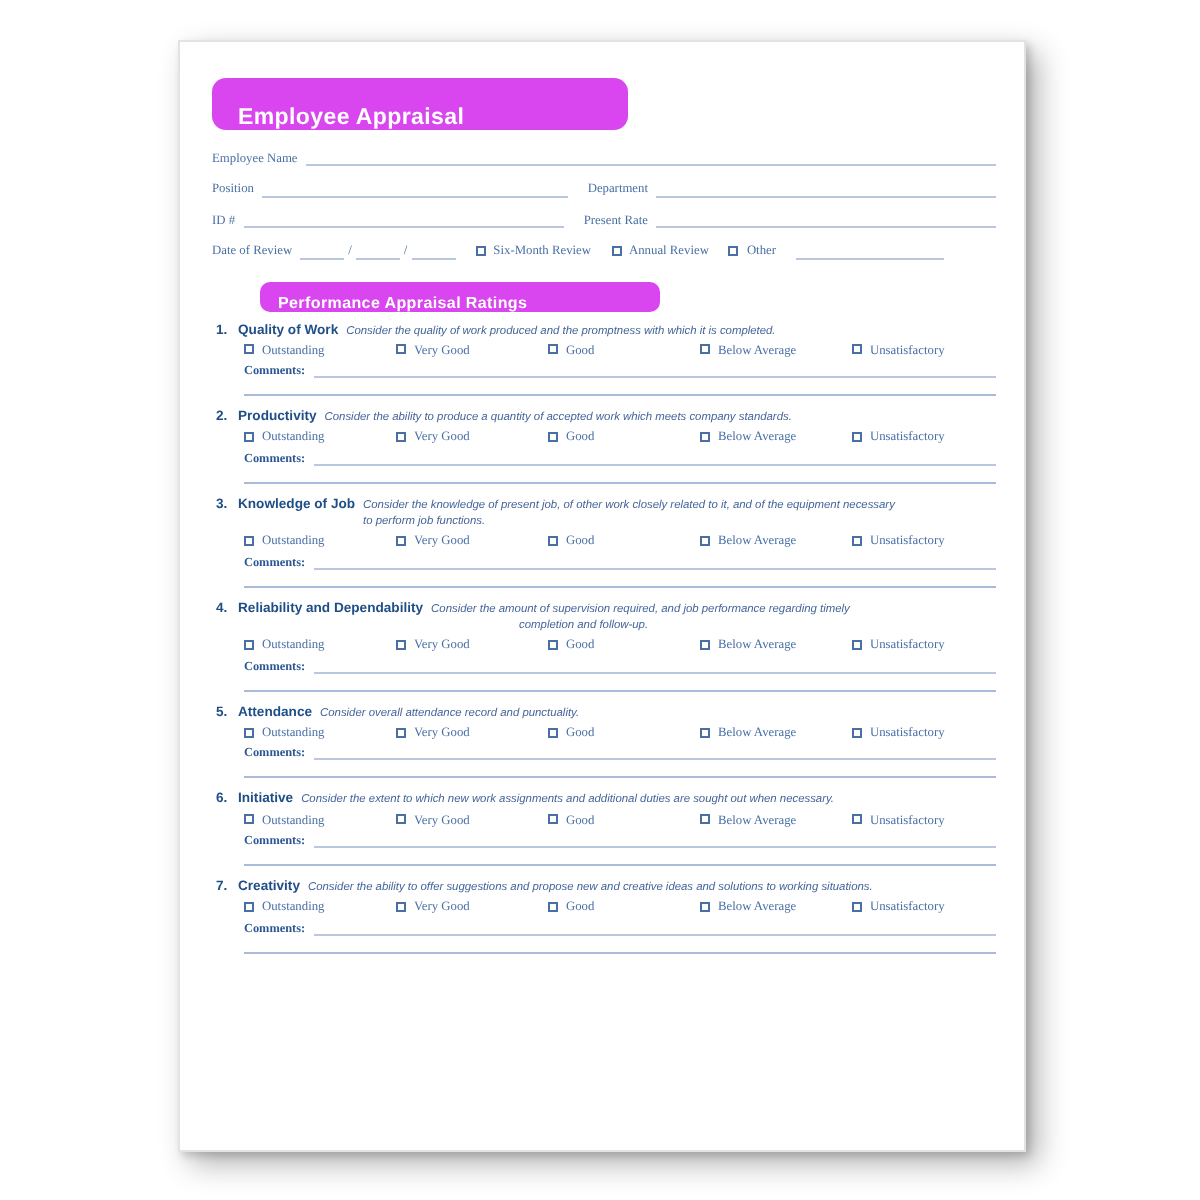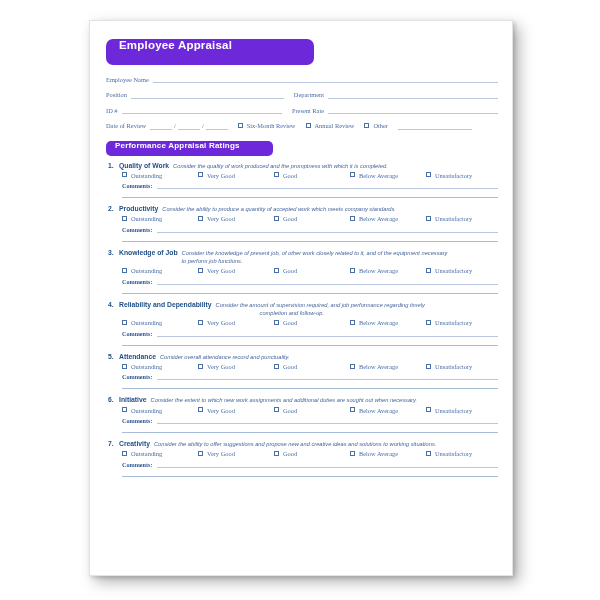--- a/index.html
+++ b/index.html
@@ -25,41 +25,42 @@
     box-shadow: 6px 6px 14px rgba(0,0,0,0.30), 2px 2px 4px rgba(0,0,0,0.16);
   }
   #inner {
     position: absolute;
     left: 16px; top: 16px;
     width: 392px;
   }
 
   
   .banner {
-    background: #6d28d9;
+    background: #d946ef;
     color: #ffffff;
     border-radius: 7px;
     font-weight: bold;
     letter-spacing: .2px;
     display: flex;
-    align-items: flex-start;
+    align-items: flex-end;
     padding-left: 13px;
   }
   #title-banner {
     width: 208px; height: 26px;
     font-size: 11.5px;
     margin-top: 2px;
   }
   #ratings-banner {
-    width: 167px; height: 15px;
+    width: 200px; height: 15px;
     font-size: 8px;
     border-radius: 5px;
     padding-left: 9px;
     margin-top: 11px;
     margin-bottom: 6px;
+    margin-left: 24px;
   }
 
   
   #identity { margin-top: 11px; }
   .frow {
     display: flex;
     align-items: flex-end;
     margin-bottom: 8.5px;
     font-family: "Liberation Serif", serif;
     font-size: 6.4px;

